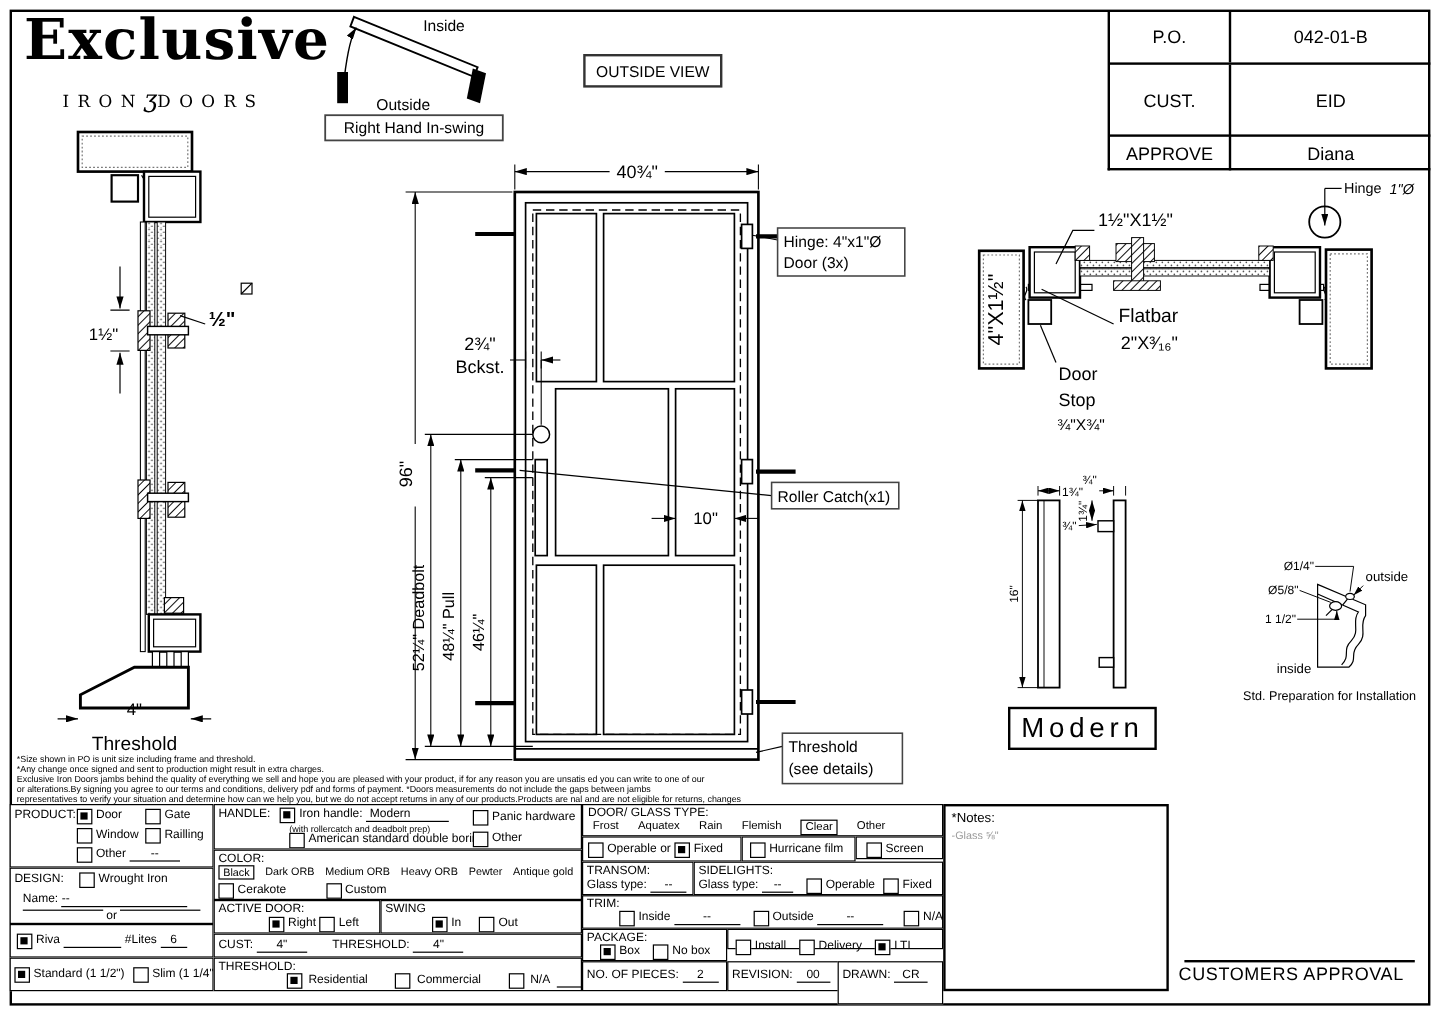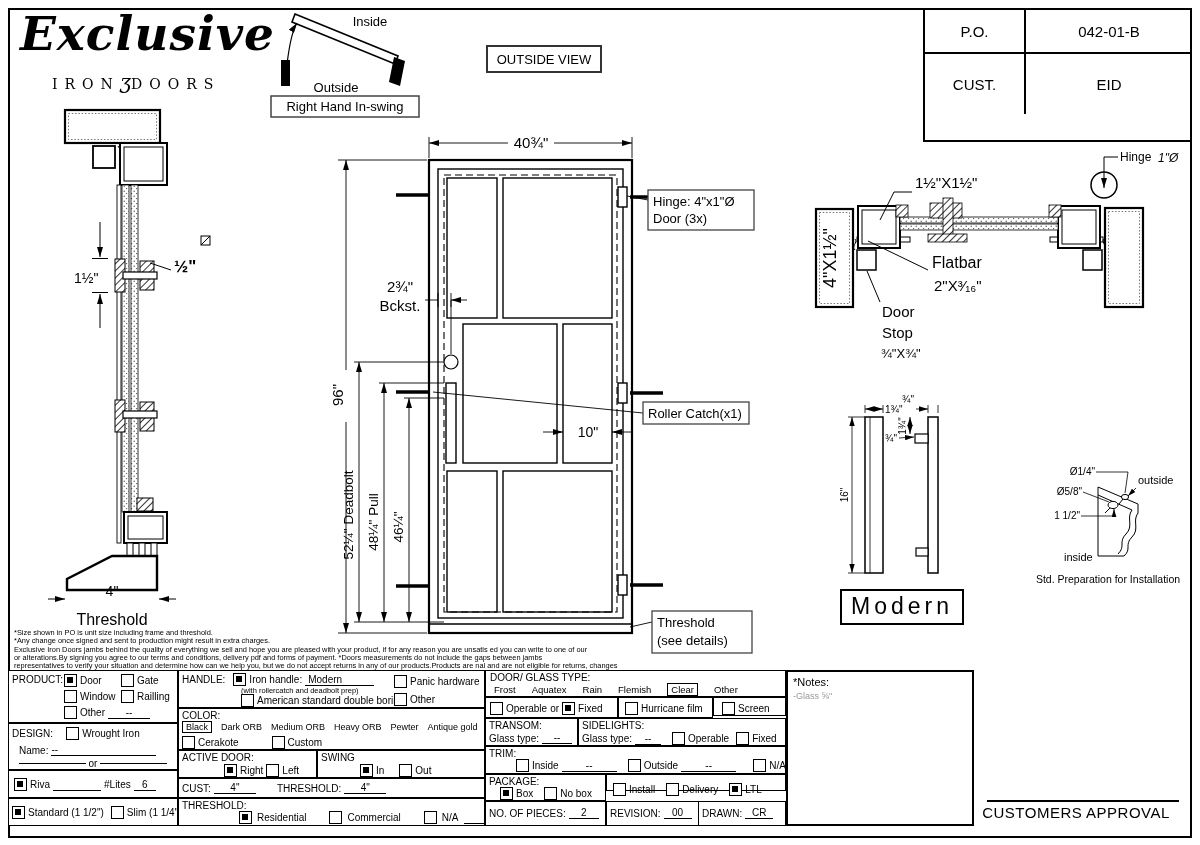--- a/index.html
+++ b/index.html
@@ -1,41 +1,41 @@
 <!DOCTYPE html>
 <html><head>
 <meta charset="utf-8">
 <style>
   html,body{margin:0;padding:0;background:#fff}
   #sheet{position:relative;width:1200px;height:845px;background:#fff;overflow:hidden;
          font-family:"Liberation Sans",sans-serif;color:#000}
   .abs{position:absolute}
   #border{left:8px;top:8px;width:1180px;height:826px;border:2.5px solid #000;pointer-events:none}
   
-  #logo-script{left:20px;top:6px;font-family:"DejaVu Serif",serif;font-style:italic;font-weight:bold;
+  #logo-script{left:20px;top:6px;font-family:"DejaVu Serif",serif;font-weight:bold;
                font-size:47px;letter-spacing:1px}
   #logo-sub{left:52px;top:70px;font-family:"DejaVu Serif",serif;font-size:14px;letter-spacing:7px}
   #logo-sub .g{font-style:italic;font-size:20px;letter-spacing:0}
   
   #outside-view{left:486px;top:45px;width:112px;height:24px;border:2px solid #333;
                 display:flex;align-items:center;justify-content:center;font-size:13px}
   
   #tblock{left:923px;top:10px;width:267px;height:130px;border-left:2px solid #000;border-bottom:2px solid #000}
   .trow{position:absolute;left:0;width:100%;display:flex}
   .trow .tl{width:99px;border-right:2px solid #000;display:flex;align-items:center;justify-content:center;font-size:15px}
   .trow .tv{flex:1;display:flex;align-items:center;justify-content:center;font-size:15px}
   #trow0{top:0;height:42px}
   #trow1{top:42px;height:60px;border-top:2px solid #000}
   #trow2{top:102px;height:28px;border-top:2px solid #000}
   
   #disclaimer{left:14px;top:629px;width:780px;font-size:7.4px;line-height:8.3px}
   
   #form{left:8px;top:670px;width:966px;height:156px;font-size:10px}
   .cell{position:absolute;border:1.5px solid #000;background:#fff;box-sizing:border-box}
-  .fr{position:absolute;display:flex;align-items:center;gap:3px;white-space:nowrap}
+  .fr{position:absolute;display:flex;align-items:flex-start;gap:3px;white-space:nowrap}
   .cb{display:inline-block;width:11px;height:11px;border:1.7px solid #000;position:relative;flex:none;background:#fff}
   .cb.checked::after{content:"";position:absolute;left:1.5px;top:1.5px;width:6px;height:6px;background:#000}
   .ul{display:inline-block;border-bottom:1.2px solid #000;text-align:center;height:11px;line-height:11px}
   .selbox{border:1.6px solid #000;padding:0 3px}
   .lab{white-space:nowrap}
   .small{font-size:7.5px}
   .orline{flex:1;border-top:1.5px solid #000;height:0}
   
   #approval-line{left:987px;top:800px;width:192px;border-top:2.5px solid #000}
   #approval-text{left:960px;top:804px;width:232px;text-align:center;font-size:15px;letter-spacing:.5px}
@@ -69,20 +69,24 @@
   <div class="abs" id="outside-view">OUTSIDE VIEW</div>
 
   <div class="abs" id="tblock">
     <div class="trow" id="trow0">
       <div class="tl">P.O.</div>
       <div class="tv">042-01-B</div>
     </div>
     <div class="trow" id="trow1">
       <div class="tl">CUST.</div>
       <div class="tv">EID</div>
+    </div>
+    <div class="trow" id="trow2">
+      <div class="tl">APPROVE</div>
+      <div class="tv">Diana</div>
     </div>
   </div>
 
   <svg class="abs" style="left:38px;top:100px" width="200" height="548" viewBox="0 0 200 548">
     <defs>
       <marker id="aJ" viewBox="0 0 10 6" refX="10" refY="3" markerWidth="10" markerHeight="6" markerUnits="userSpaceOnUse" orient="auto-start-reverse">
           <path d="M0,0 L10,3 L0,6 Z"></path>
         </marker>
       <pattern id="pJh" width="5" height="5" patternTransform="rotate(45)" patternUnits="userSpaceOnUse">
           <rect width="5" height="5" fill="#fff"></rect>
@@ -586,21 +590,21 @@
           <span class="lab">NO. OF PIECES:</span>
           <span class="ul" style="width:30px">2</span>
         </div>
     </div>
     <div class="cell" style="left:598px;top:131px;width:108px;height:25px">
       <div class="fr" style="left:3px;top:5px">
           <span class="lab">REVISION:</span>
           <span class="ul" style="width:28px">00</span>
         </div>
     </div>
-    <div class="cell" style="left:690px;top:131px;width:88px;height:25px">
+    <div class="cell" style="left:690px;top:131px;width:88px;height:36px">
       <div class="fr" style="left:3px;top:5px">
           <span class="lab">DRAWN:</span>
           <span class="ul" style="width:28px">CR</span>
         </div>
     </div>
 
     <div class="cell" style="left:778px;top:0;width:188px;height:156px;border-width:2px">
       <div class="fr" style="left:5px;top:4px;font-size:11px">
           <span>*Notes:</span>
         </div>

